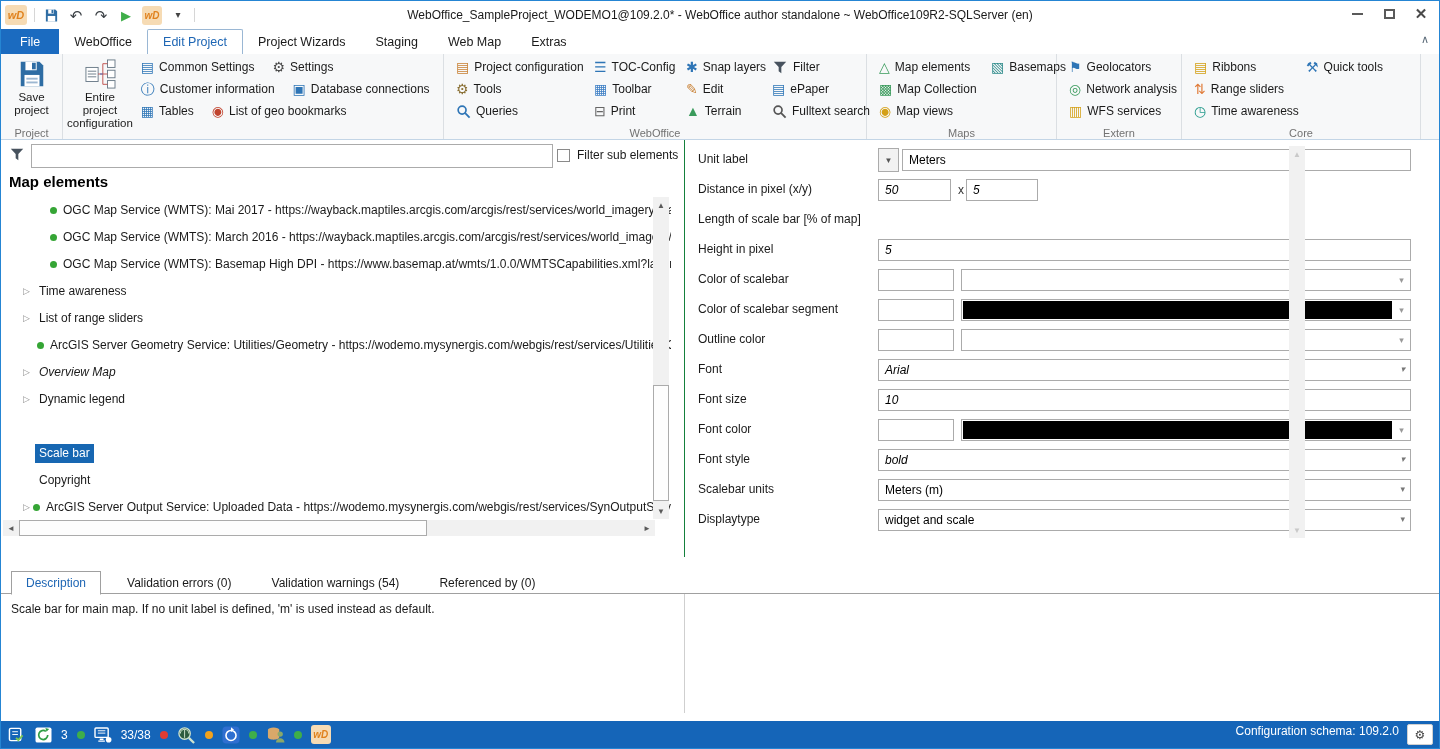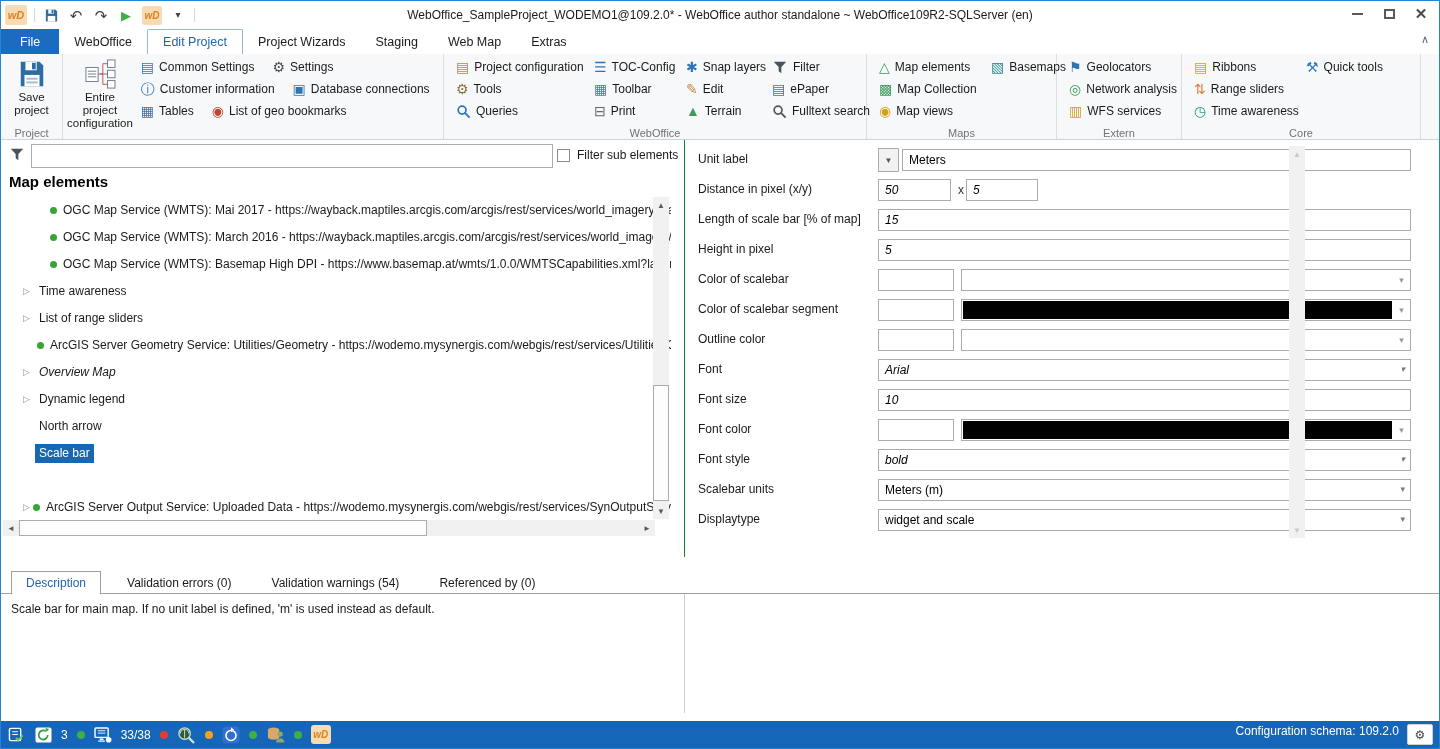--- a/index.html
+++ b/index.html
@@ -421,25 +421,25 @@
             <span class="tlabel" style="left: 49px;">ArcGIS Server Geometry Service: Utilities/Geometry - https://wodemo.mysynergis.com/webgis/rest/services/Utilities/Ge</span>
           </div>
           <div class="titem" style="top: 162px;">
             <span class="texp">▷</span>
             <span class="tlabel" style="left: 38px; font-style: italic;">Overview Map</span>
           </div>
           <div class="titem" style="top: 189px;">
             <span class="texp">▷</span>
             <span class="tlabel" style="left: 38px;">Dynamic legend</span>
           </div>
-          <div class="titem" style="top: 216px;">
-            <span class="tlabel" style="left: 38px;">North arrow</span>
-          </div>
           <div class="titem" style="top: 243px;">
             <span class="tlabel sel" style="left: 34px;">Scale bar</span>
+          </div>
+          <div class="titem" style="top: 270px;">
+            <span class="tlabel" style="left: 38px;">Copyright</span>
           </div>
           <div class="titem" style="top: 297px;">
             <span class="texp">▷</span>
             <span class="tdot" style="left: 32px;"></span>
             <span class="tlabel" style="left: 45px;">ArcGIS Server Output Service: Uploaded Data - https://wodemo.mysynergis.com/webgis/rest/services/SynOutputServi</span>
           </div>
         </div>
 
       <div class="sb-track tree-vscroll">
         <div class="sb-arrow" style="top:0;left:0;">▲</div>
@@ -462,21 +462,20 @@
             <input class="ctl-input ctl" value="Meters" style="left: 217px; width: 509px; position: absolute;">
           </div>
           <div class="frow" style="top: 38px;">
             <div class="flabel">Distance in pixel (x/y)</div>
             <input class="ctl-input ctl ital" value="50" style="position: absolute; left: 193px; width: 73px;">
             <span class="xsep" style="left: 273px;">x</span>
             <input class="ctl-input ctl ital" value="5" style="position: absolute; left: 281px; width: 72px;">
           </div>
           <div class="frow" style="top: 68px;">
             <div class="flabel">Length of scale bar [% of map]</div>
-            <input class="ctl-input ctl ital" value="15" style="position: absolute; left: 193px; width: 533px;">
           </div>
           <div class="frow" style="top: 98px;">
             <div class="flabel">Height in pixel</div>
             <input class="ctl-input ctl ital" value="5" style="position: absolute; left: 193px; width: 533px;">
           </div>
           <div class="frow" style="top: 128px;">
             <div class="flabel">Color of scalebar</div>
             <input class="ctl-input ctl" style="position: absolute; left: 193px; width: 76px;">
             <div class="swatchbox ctl" style="left: 276px; width: 450px;">
               <div class="swatch-fill" style="background: rgb(255, 255, 255);"></div>

